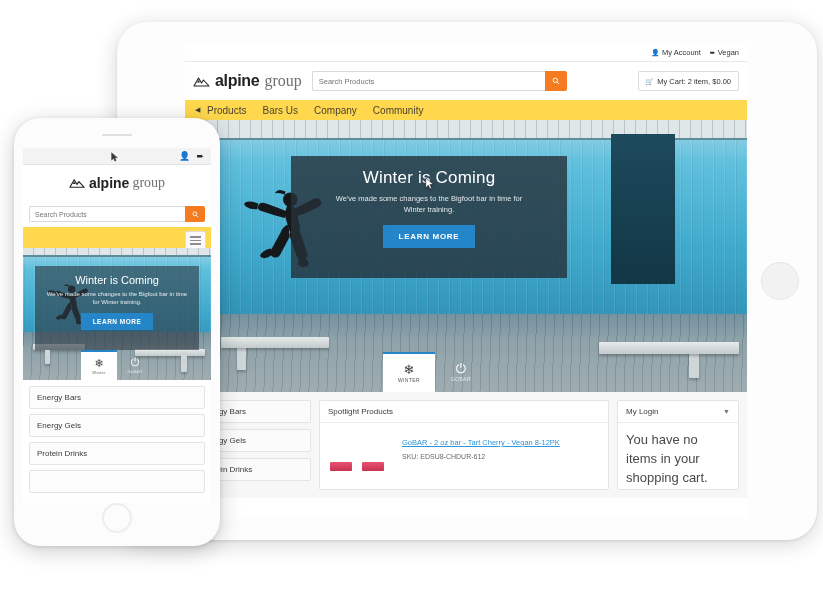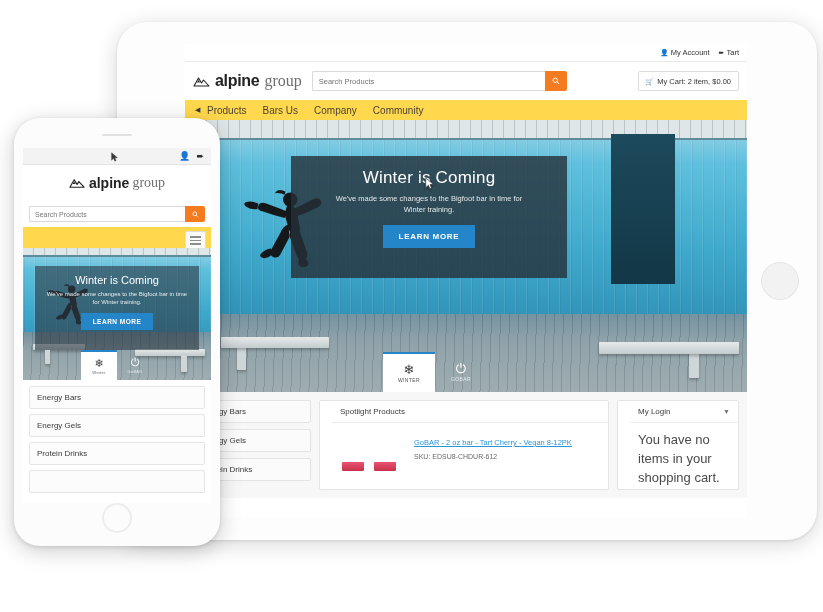--- a/index.html
+++ b/index.html
@@ -170,21 +170,21 @@
     display: flex; gap: 8px; padding: 8px; background: #f7f7f7;
     height: 106px;
   }
   .col-left { width: 118px; display: flex; flex-direction: column; gap: 6px; }
   .cat-item {
     background: #fbfbfb; border: 1px solid #e4e4e4; border-radius: 2px;
     font-size: 8px; color: #3a3a3a; padding: 6px 8px;
   }
   .panel {
     background: #fff; border: 1px solid #e4e4e4; border-radius: 2px;
-    display: flex; flex-direction: column; overflow: hidden; padding-left: 12px;
+    display: flex; flex-direction: column; overflow: hidden;
   }
   .panel-head {
     font-size: 8px; color: #3c3c3c; padding: 6px 8px;
     border-bottom: 1px solid #ececec; background: #fff;
     display: flex; align-items: center; justify-content: space-between;
   }
   .col-mid { flex: 1; }
   .spotlight-body { display: flex; padding: 8px; gap: 16px; }
   .prod-thumb { width: 58px; height: 40px; position: relative; flex: 0 0 auto; }
   .bar-pack { position: absolute; bottom: 0; width: 22px; height: 9px;
@@ -295,21 +295,21 @@
 
     <div id="tablet-screen">
 
       <div class="t-utility">
         <span class="ulink">
           <span class="glyph">👤</span>
           <span>My Account</span>
         </span>
         <span class="ulink">
           <span class="glyph">➨</span>
-          <span>Tart</span>
+          <span>Vegan</span>
         </span>
       </div>
 
       <div class="t-brand">
         <div class="logo">
           <svg class="logo-mark" viewBox="0 0 34 24">
             <path d="M2 21 L11 5 L17 15 L21 9 L32 21 Z" fill="none" stroke="#232323" stroke-width="2.2" stroke-linejoin="round"></path>
             <path d="M8 14 L11 9 L14 14 Z" fill="#232323"></path>
           </svg>
           <span class="logo-alpine">alpine</span>

